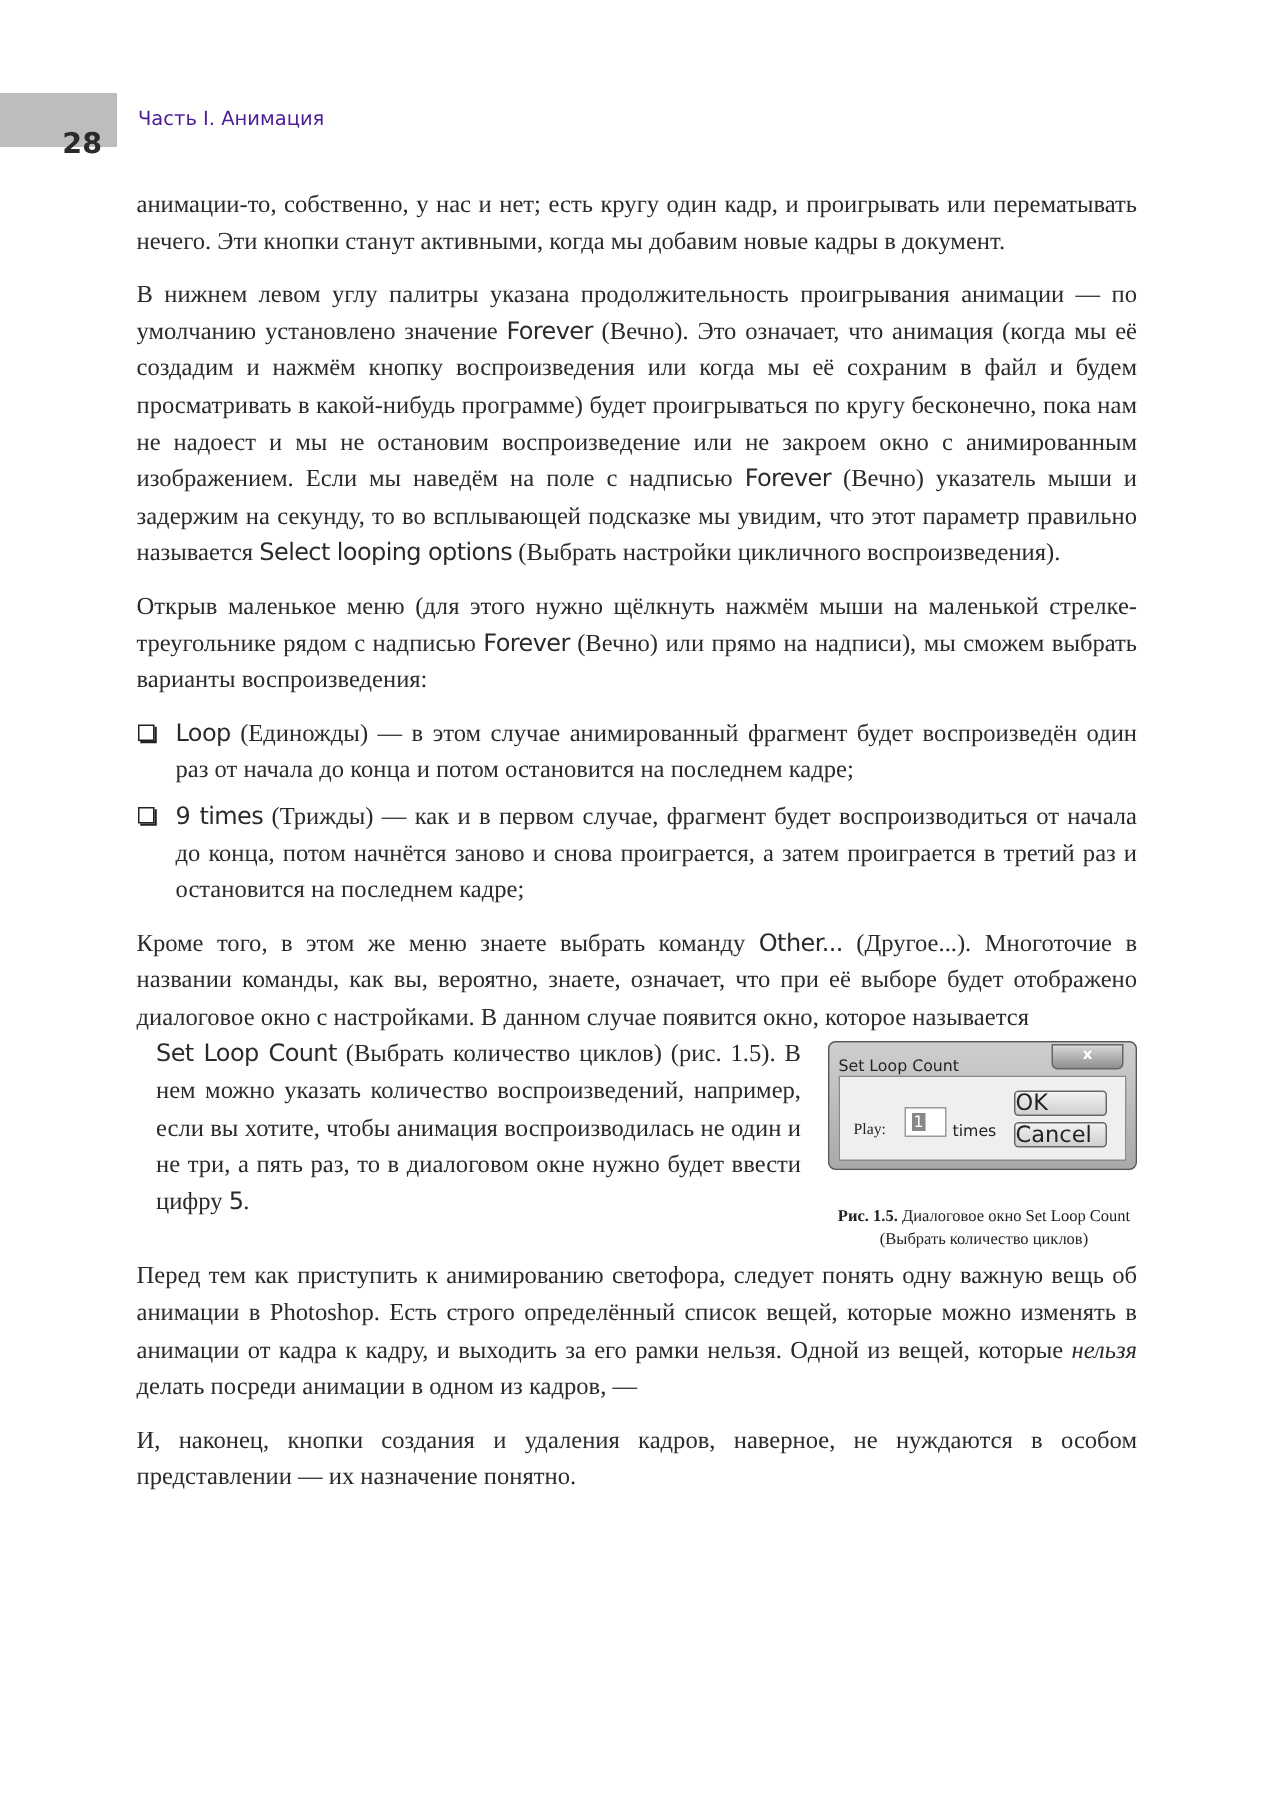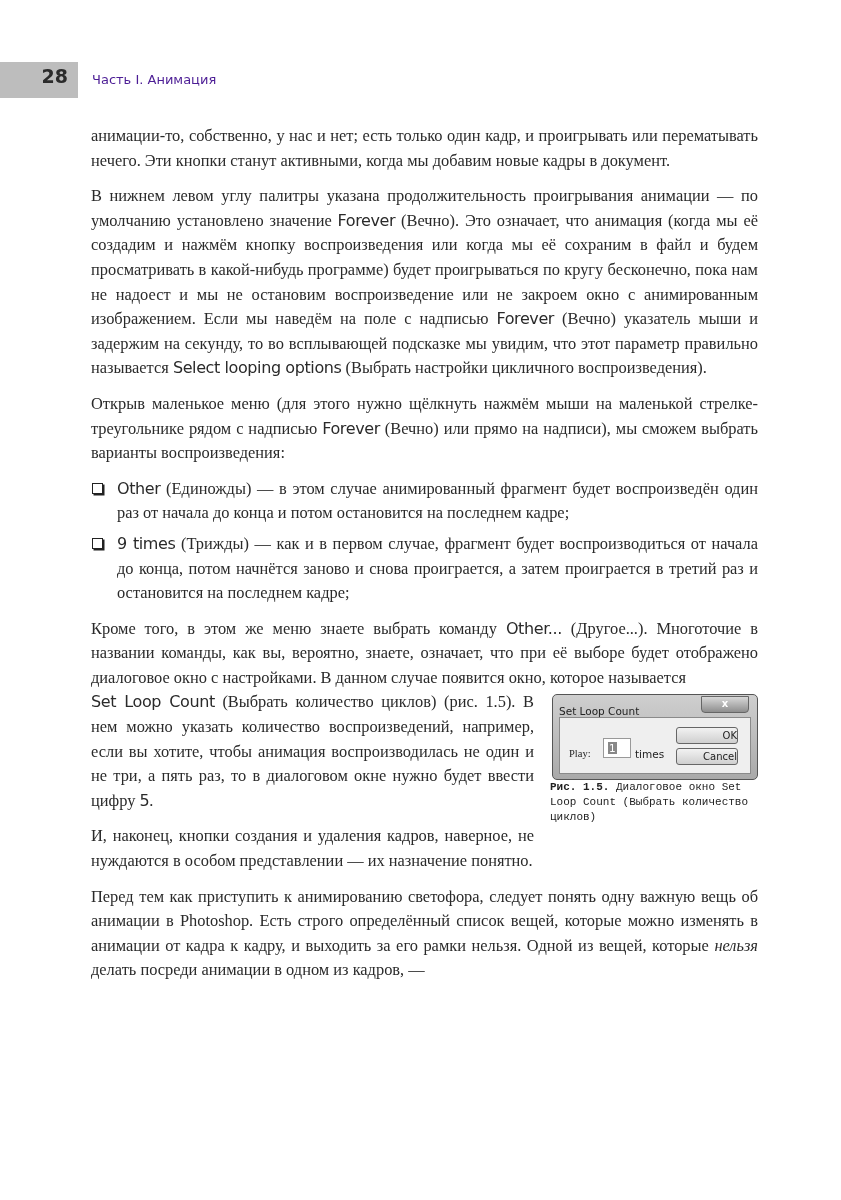--- a/index.html
+++ b/index.html
@@ -1,19 +1,19 @@
 <!DOCTYPE html>
 <html><head>
 <meta charset="utf-8">
 <style>
   html, body { margin: 0; padding: 0; background: #ffffff; }
   body { width: 841px; height: 1200px; position: relative; overflow: hidden;
          font-family: "Liberation Serif", "DejaVu Serif", serif; color: #2a2a2a; }
   .header-bar { position: absolute; left: 0; top: 62px; width: 78px; height: 36px; background: #bdbdbd; }
-  .page-num { position: absolute; left: 0; top: 58px; width: 68px; height: 36px; line-height: 36px;
+  .page-num { position: absolute; left: 0; top: 78px; width: 68px; height: 36px; line-height: 36px;
               text-align: right; font-family: "DejaVu Sans", sans-serif; font-weight: bold; font-size: 19px; color: #2b2b2b; }
   .running-head { position: absolute; left: 92px; top: 62px; height: 36px; line-height: 36px;
                   font-family: "DejaVu Sans", sans-serif; font-size: 13px; color: #4c1d95; }
   .content { position: absolute; left: 91px; top: 124px; width: 667px; font-size: 16.4px; line-height: 24.6px; }
   p { margin: 0 0 11px 0; text-align: justify; }
   .mono { font-family: "DejaVu Sans", sans-serif; font-size: 16px; letter-spacing: -0.4px; }
   .list { margin: 0 0 11px 0; padding: 0; list-style: none; }
   .list li { position: relative; padding-left: 26px; text-align: justify; margin-bottom: 6px; }
   .checkbox { position: absolute; left: 1px; top: 6px; width: 9px; height: 9px; border: 1.5px solid #222;
               box-shadow: 1.5px 1.5px 0 #222; background: #fff; }
@@ -24,59 +24,59 @@
   .dlg-close { position: absolute; right: 8px; top: 1px; width: 46px; height: 15px; border: 1px solid #666;
                border-radius: 0 0 4px 4px; background: linear-gradient(#d8d8d8, #8e8e8e);
                font-family: "DejaVu Sans", sans-serif; font-size: 10px; font-weight: bold; color: #fff;
                text-align: center; line-height: 14px; }
   .dlg-body { position: absolute; left: 6px; top: 22px; right: 6px; bottom: 5px; background: #efefef; border: 1px solid #8a8a8a; }
   .dlg-label { position: absolute; top: 24px; font-family: "DejaVu Sans", sans-serif; font-size: 10.5px; color: #222; }
   .dlg-input { position: absolute; left: 43px; top: 20px; width: 26px; height: 18px; background: #fff; border: 1px solid #999;
                font-family: "DejaVu Sans", sans-serif; font-size: 10.5px; line-height: 18px; }
   .dlg-input span { background: #888; color: #fff; margin-left: 4px; padding: 0 1px; }
   .dlg-btn { position: absolute; right: 12px; width: 60px; height: 15px; border: 1px solid #666; border-radius: 3px;
-             background: linear-gradient(#f2f2f2, #cfcfcf); font-family: "DejaVu Sans", sans-serif; font-size: 10px;
-             text-align: right; line-height: 15px; color: #222; }
-  .caption { margin-top: 0; text-align: left; font-family: Liberation Mono, monospace; font-size: 11px; line-height: 15px; color: #222; }
+             background: linear-gradient(#f2f2f2, #cfcfcf); font-family: "DejaVu Sans", sans-serif; font-size: 15px;
+             text-align: left; line-height: 15px; color: #222; }
+  .caption { margin-top: 24px; text-align: center; font-family: Liberation Serif, serif; font-size: 11px; line-height: 15px; color: #222; }
   .caption b { font-weight: bold; }
   em { font-style: italic; }
 </style>
 </head>
 <body>
 
 <div class="header-bar"></div>
 <div class="page-num">28</div>
 <div class="running-head">Часть I. Анимация</div>
 
 <div class="content">
-  <p><span>анимации-то, собственно, у нас и нет; есть только один кадр, и проигрывать или перематывать нечего. Эти кнопки станут активными, когда мы добавим новые кадры в документ.</span></p>
+  <p><span>анимации-то, собственно, у нас и нет; есть кругу один кадр, и проигрывать или перематывать нечего. Эти кнопки станут активными, когда мы добавим новые кадры в документ.</span></p>
 
   <p><span>В нижнем левом углу палитры указана продолжительность проигрывания анимации — по умолчанию установлено значение </span><span class="mono">Forever</span><span> (Вечно). Это означает, что анимация (когда мы её создадим и нажмём кнопку воспроизведения или когда мы её сохраним в файл и будем просматривать в какой-нибудь программе) будет проигрываться по кругу бесконечно, пока нам не надоест и мы не остановим воспроизведение или не закроем окно с анимированным изображением. Если мы наведём на поле с надписью </span><span class="mono">Forever</span><span> (Вечно) указатель мыши и задержим на секунду, то во всплывающей подсказке мы увидим, что этот параметр правильно называется </span><span class="mono">Select looping options</span><span> (Выбрать настройки цикличного воспроизведения).</span></p>
 
   <p><span>Открыв маленькое меню (для этого нужно щёлкнуть нажмём мыши на маленькой стрелке-треугольнике рядом с надписью </span><span class="mono">Forever</span><span> (Вечно) или прямо на надписи), мы сможем выбрать варианты воспроизведения:</span></p>
 
   <ul class="list">
-    <li><span class="checkbox"></span><span class="mono">Other</span><span> (Единожды) — в этом случае анимированный фрагмент будет воспроизведён один раз от начала до конца и потом остановится на последнем кадре;</span></li>
+    <li><span class="checkbox"></span><span class="mono">Loop</span><span> (Единожды) — в этом случае анимированный фрагмент будет воспроизведён один раз от начала до конца и потом остановится на последнем кадре;</span></li>
     <li><span class="checkbox"></span><span class="mono">9 times</span><span> (Трижды) — как и в первом случае, фрагмент будет воспроизводиться от начала до конца, потом начнётся заново и снова проиграется, а затем проиграется в третий раз и остановится на последнем кадре;</span></li>
   </ul>
 
   <p style="margin-bottom:0;"><span>Кроме того, в этом же меню знаете выбрать команду </span><span class="mono">Other...</span><span> (Другое...). Многоточие в названии команды, как вы, вероятно, знаете, означает, что при её выборе будет отображено диалоговое окно с настройками. В данном случае появится окно, которое называется </span></p>
   <div style="height:0;"></div>
   <div class="float-fig" style="margin-top:4px;">
     <div class="dialog">
       <div class="dlg-title">Set Loop Count</div>
       <div class="dlg-close">x</div>
       <div class="dlg-body">
         <div class="dlg-label" style="left:9px;font-family:Liberation Serif, serif;">Play:</div>
         <div class="dlg-input"><span>1</span></div>
         <div class="dlg-label" style="left:75px;">times</div>
         <div class="dlg-btn" style="top:9px;">OK</div>
         <div class="dlg-btn" style="top:30px;">Cancel</div>
       </div>
     </div>
     <div class="caption"><b>Рис. 1.5.</b><span> Диалоговое окно Set Loop Count (Выбрать количество циклов)</span></div>
   </div>
-  <p style="margin-top:0;"><span></span><span class="mono">Set Loop Count</span><span> (Выбрать количество циклов) (рис. 1.5). В нем можно указать количество воспроизведений, например, если вы хотите, чтобы анимация воспроизводилась не один и не три, а пять раз, то в диалоговом окне нужно будет ввести цифру </span><span class="mono">5</span><span>.</span></p>
+  <p style="margin-top:0;margin-left:13px;"><span></span><span class="mono">Set Loop Count</span><span> (Выбрать количество циклов) (рис. 1.5). В нем можно указать количество воспроизведений, например, если вы хотите, чтобы анимация воспроизводилась не один и не три, а пять раз, то в диалоговом окне нужно будет ввести цифру </span><span class="mono">5</span><span>.</span></p>
+
+  <p style="clear:both;"><span>Перед тем как приступить к анимированию светофора, следует понять одну важную вещь об анимации в Photoshop. Есть строго определённый список вещей, которые можно изменять в анимации от кадра к кадру, и выходить за его рамки нельзя. Одной из вещей, которые </span><em>нельзя</em><span> делать посреди анимации в одном из кадров, —</span></p>
 
   <p><span>И, наконец, кнопки создания и удаления кадров, наверное, не нуждаются в особом представлении — их назначение понятно.</span></p>
-
-  <p style="clear:both;"><span>Перед тем как приступить к анимированию светофора, следует понять одну важную вещь об анимации в Photoshop. Есть строго определённый список вещей, которые можно изменять в анимации от кадра к кадру, и выходить за его рамки нельзя. Одной из вещей, которые </span><em>нельзя</em><span> делать посреди анимации в одном из кадров, —</span></p>
 </div>
 
 </body></html>

